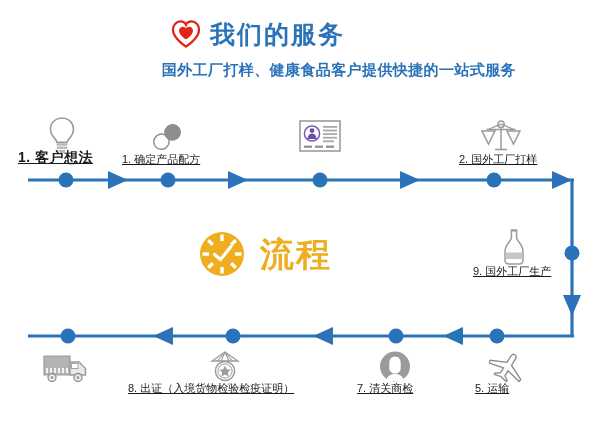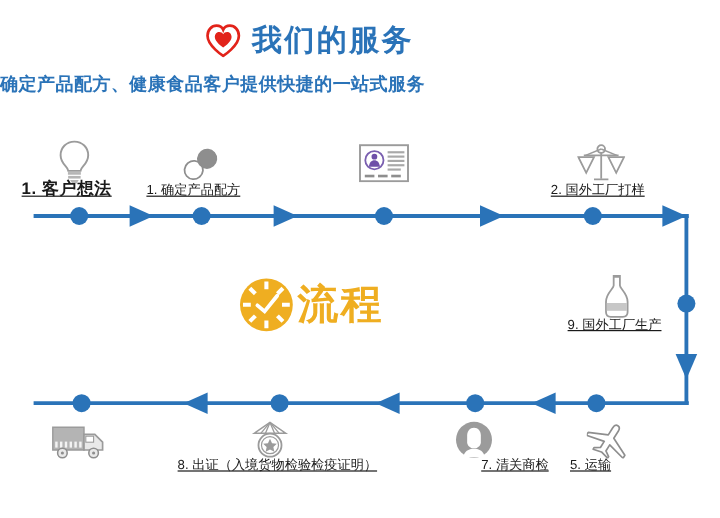--- a/index.html
+++ b/index.html
@@ -6,21 +6,21 @@
   body{
     width:600px;height:432px;
     background:#ffffff;
     font-family:"Liberation Sans","DejaVu Sans",sans-serif;
     overflow:hidden;
     position:relative;
   }
   #stage{position:relative;width:600px;height:432px;}
 
   
-  .header{position:absolute;left:0;top:0;width:516px;text-align:left;}
+  .header{position:absolute;left:0;top:0;width:516px;text-align:right;}
   .title-row{
     display:flex;align-items:center;justify-content:center;gap:9px;
     height:44px;margin-top:12px;
   }
   .heart-icon{display:block;width:30px;height:28px;flex:none;}
   .title-text{
     font-size:25px;font-weight:700;color:#2a73b8;letter-spacing:2px;
     line-height:1;
   }
   .subtitle{
@@ -41,41 +41,41 @@
   .step-label.big{
     font-size:14px;font-weight:700;letter-spacing:0.5px;
   }
 
   
   .step-icon{position:absolute;}
 
   
   .center-logo{
     position:absolute;left:196px;top:228px;
-    display:flex;align-items:center;text-align:center;
+    display:flex;align-items:center;gap:12px;text-align:center;
   }
   .logo-text{
     font-size:34px;font-weight:700;color:#efae21;letter-spacing:2px;
     line-height:1;
   }
 </style>
 </head>
 <body>
 
 <div id="stage">
 
   <div class="header">
     <div class="title-row">
       <svg class="heart-icon" viewBox="0 0 32 30">
         <path d="M16 28.5 C16 28.5 2 19.5 2 10.5 C2 5.2 5.8 1.5 10 1.5 C12.9 1.5 15.1 3.1 16 5.2 C16.9 3.1 19.1 1.5 22 1.5 C26.2 1.5 30 5.2 30 10.5 C30 19.5 16 28.5 16 28.5 Z" fill="none" stroke="#e2231a" stroke-width="2.4"></path>
         <path d="M16 21 C16 21 8.5 16.2 8.5 11.6 C8.5 9.0 10.4 7.2 12.5 7.2 C13.9 7.2 15.4 8.0 16 9.2 C16.6 8.0 18.1 7.2 19.5 7.2 C21.6 7.2 23.5 9.0 23.5 11.6 C23.5 16.2 16 21 16 21 Z" fill="#e2231a"></path>
       </svg>
       <span class="title-text">我们的服务</span>
     </div>
-    <div class="subtitle">确定产品配方、健康食品客户提供快捷的一站式服务</div>
+    <div class="subtitle">国外工厂打样、健康食品客户提供快捷的一站式服务</div>
   </div>
 
   <svg id="flow" viewBox="0 0 600 432">
     <g stroke="#2a73b8" stroke-width="3.2" fill="none">
 
       <line x1="28" y1="180" x2="574" y2="180"></line>
 
       <line x1="572" y1="180" x2="572" y2="336"></line>
 
       <line x1="28" y1="336" x2="574" y2="336"></line>
@@ -204,22 +204,22 @@
     </g>
   </svg>
 
   <div class="step-label big" style="left:18px;top:150px;">1. 客户想法</div>
   <div class="step-label" style="left:122px;top:153px;">1. 确定产品配方</div>
   <div class="step-label" style="left:459px;top:153px;">2. 国外工厂打样</div>
 
   <div class="step-label" style="left:473px;top:265px;">9. 国外工厂生产</div>
 
   <div class="step-label" style="left:475px;top:382px;">5. 运输</div>
-  <div class="step-label" style="left:357px;top:382px;margin-left:44px;">7. 清关商检</div>
-  <div class="step-label" style="left:148px;top:382px;">8. 出证（入境货物检验检疫证明）</div>
+  <div class="step-label" style="left:357px;top:382px;">7. 清关商检</div>
+  <div class="step-label" style="left:128px;top:382px;">8. 出证（入境货物检验检疫证明）</div>
 
   <div class="center-logo">
     <svg style="width:52px;height:52px;" viewBox="0 0 52 52">
       <circle cx="26" cy="26" r="22" fill="#efae21"></circle>
       <g stroke="#ffffff" stroke-width="3.4" stroke-linecap="butt">
         <line x1="26" y1="6.5" x2="26" y2="13"></line>
         <line x1="26" y1="39" x2="26" y2="45.5"></line>
         <line x1="6.5" y1="26" x2="13" y2="26"></line>
         <line x1="39" y1="26" x2="45.5" y2="26"></line>
         <line x1="12.2" y1="12.2" x2="16.8" y2="16.8"></line>

